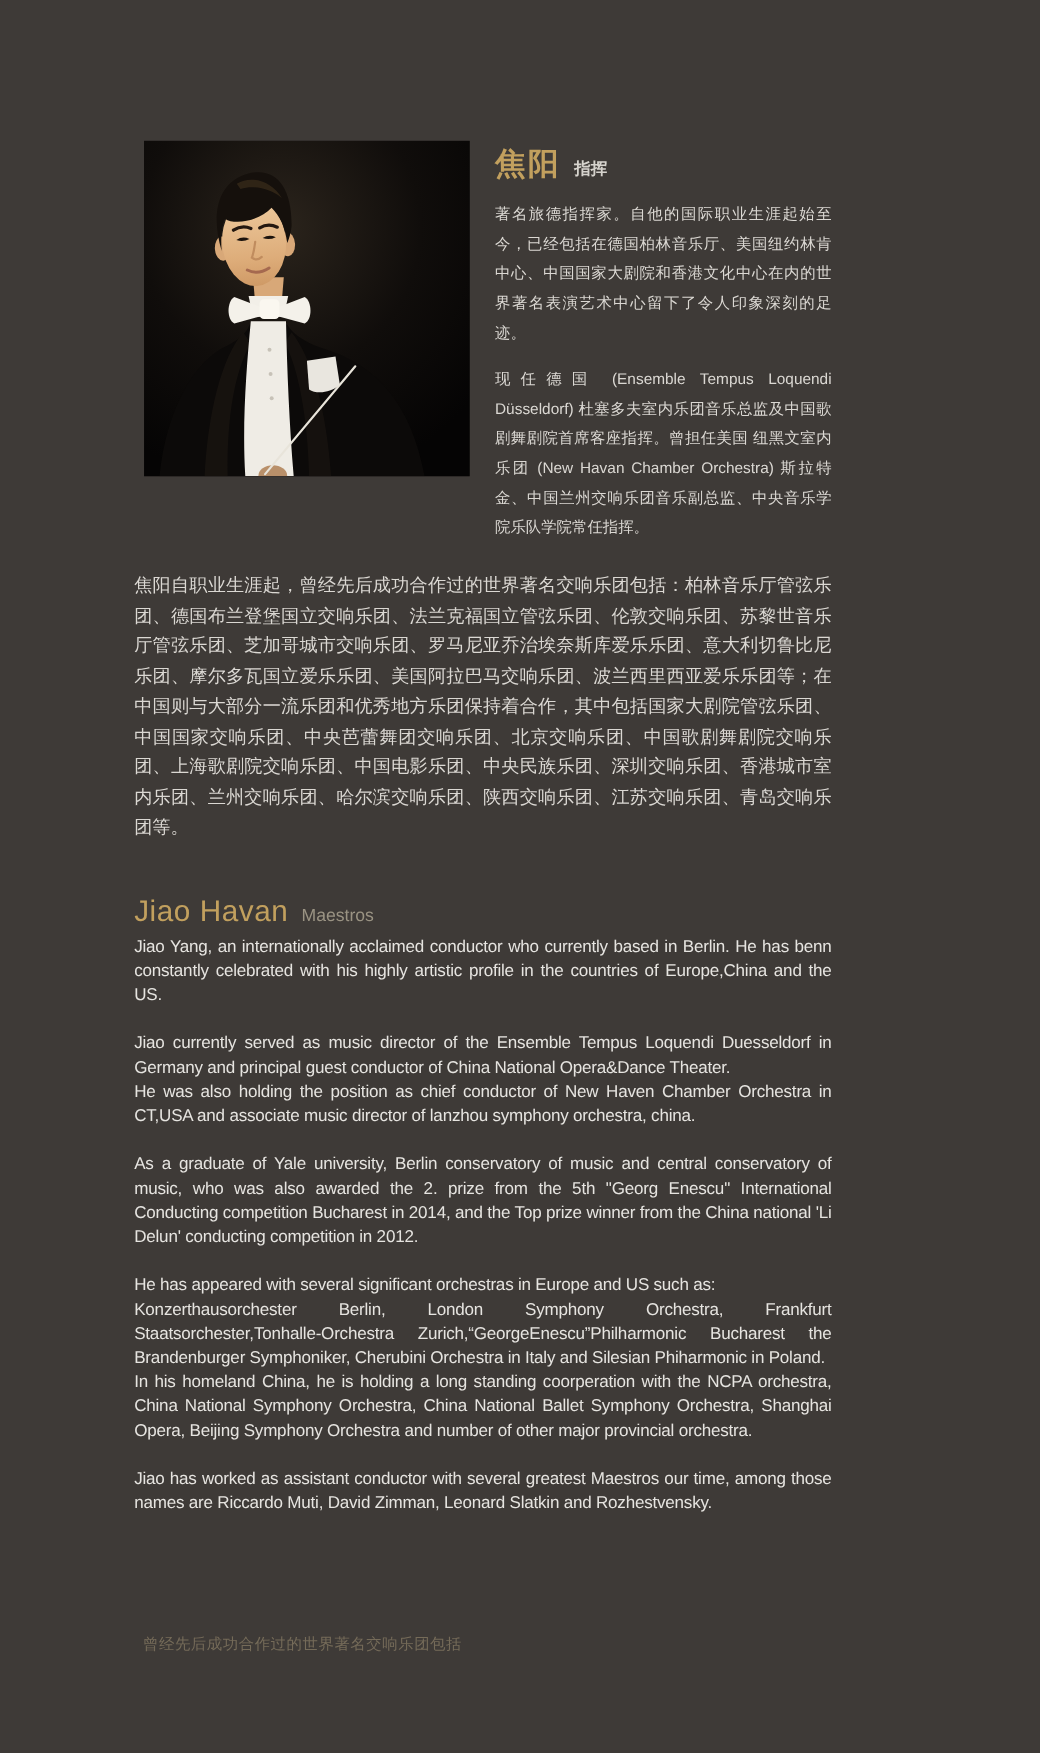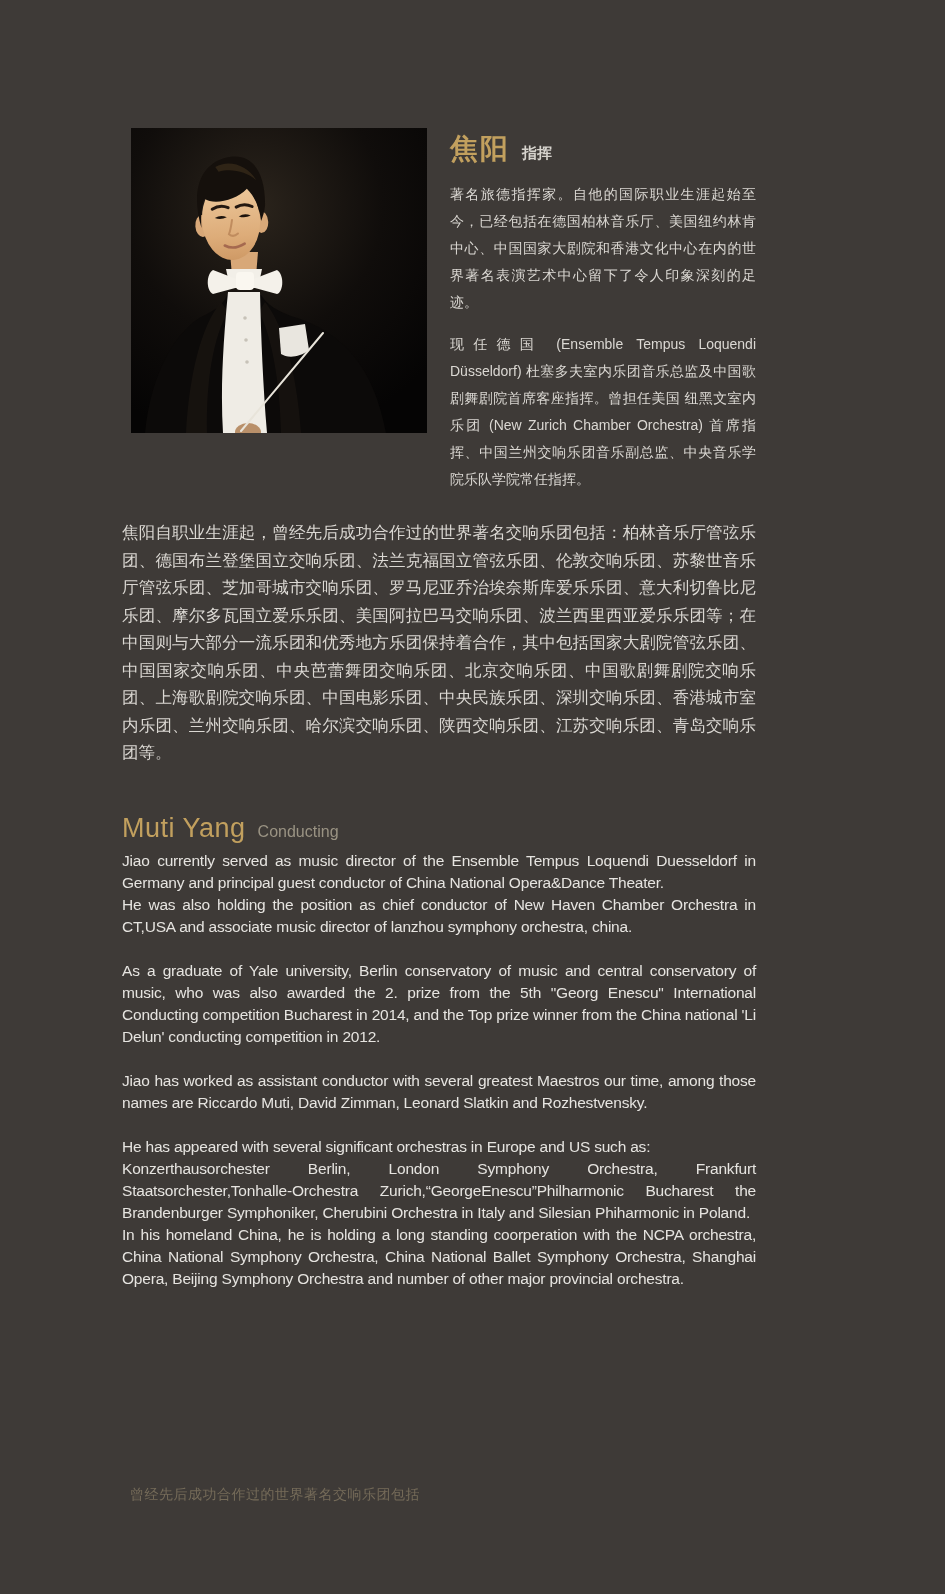--- a/index.html
+++ b/index.html
@@ -125,37 +125,38 @@
         <line x1="110" y1="303" x2="192" y2="205" stroke="#e8e4da" stroke-width="2" stroke-linecap="round"></line>
       </svg>
     </div>
 
     <div class="intro-col">
       <div class="cn-name-row">
         <span class="cn-name">焦阳</span>
         <span class="cn-role">指挥</span>
       </div>
       <p class="cn p-side">著名旅德指挥家。自他的国际职业生涯起始至今，已经包括在德国柏林音乐厅、美国纽约林肯中心、中国国家大剧院和香港文化中心在内的世界著名表演艺术中心留下了令人印象深刻的足迹。</p>
-      <p class="cn p-side">现任德国 (Ensemble Tempus Loquendi Düsseldorf) 杜塞多夫室内乐团音乐总监及中国歌剧舞剧院首席客座指挥。曾担任美国 纽黑文室内乐团 (New Zurich Chamber Orchestra) 首席指挥、中国兰州交响乐团音乐副总监、中央音乐学院乐队学院常任指挥。</p>
+      <p class="cn p-side">现任德国 (Ensemble Tempus Loquendi Düsseldorf) 杜塞多夫室内乐团音乐总监及中国歌剧舞剧院首席客座指挥。曾担任美国 纽黑文室内乐团 (New Havan Chamber Orchestra) 斯拉特金、中国兰州交响乐团音乐副总监、中央音乐学院乐队学院常任指挥。</p>
     </div>
   </div>
 
   <div class="cn-body">
     <p class="cn p-full">焦阳自职业生涯起，曾经先后成功合作过的世界著名交响乐团包括：柏林音乐厅管弦乐团、德国布兰登堡国立交响乐团、法兰克福国立管弦乐团、伦敦交响乐团、苏黎世音乐厅管弦乐团、芝加哥城市交响乐团、罗马尼亚乔治埃奈斯库爱乐乐团、意大利切鲁比尼乐团、摩尔多瓦国立爱乐乐团、美国阿拉巴马交响乐团、波兰西里西亚爱乐乐团等；在中国则与大部分一流乐团和优秀地方乐团保持着合作，其中包括国家大剧院管弦乐团、中国国家交响乐团、中央芭蕾舞团交响乐团、北京交响乐团、中国歌剧舞剧院交响乐团、上海歌剧院交响乐团、中国电影乐团、中央民族乐团、深圳交响乐团、香港城市室内乐团、兰州交响乐团、哈尔滨交响乐团、陕西交响乐团、江苏交响乐团、青岛交响乐团等。</p>
   </div>
 
   <div class="en-section">
     <div class="en-name-row">
-      <span class="en-name">Muti Yang</span>
-      <span class="en-role">Conducting</span>
+      <span class="en-name">Jiao Havan</span>
+      <span class="en-role">Maestros</span>
     </div>
+    <p class="en">Jiao Yang, an internationally acclaimed conductor who currently based in Berlin. He has benn constantly celebrated with his highly artistic profile in the countries of Europe,China and the US.</p>
     <p class="en">Jiao currently served as music director of the Ensemble Tempus Loquendi Duesseldorf in Germany and principal guest conductor of China National Opera&amp;Dance Theater.
 He was also holding the position as chief conductor of New Haven Chamber Orchestra in CT,USA and associate music director of lanzhou symphony orchestra, china.</p>
     <p class="en">As a graduate of Yale university, Berlin conservatory of music and central conservatory of music, who was also awarded the 2. prize from the 5th "Georg Enescu" International Conducting competition Bucharest in 2014, and the Top prize winner  from the China national 'Li Delun' conducting competition in 2012.</p>
-    <p class="en">Jiao has worked as assistant conductor with several greatest Maestros our time, among those names are Riccardo Muti, David Zimman, Leonard Slatkin and Rozhestvensky.</p>
     <p class="en">He has appeared with several significant orchestras in Europe and US  such as:
 Konzerthausorchester Berlin, London Symphony Orchestra, Frankfurt Staatsorchester,Tonhalle-Orchestra Zurich,“GeorgeEnescu”Philharmonic Bucharest the Brandenburger Symphoniker, Cherubini Orchestra in Italy and Silesian Phiharmonic in Poland.
 In his homeland China, he is holding a long standing coorperation with the NCPA orchestra, China National Symphony Orchestra, China National Ballet Symphony Orchestra, Shanghai Opera, Beijing Symphony Orchestra and number of other major provincial orchestra.</p>
+    <p class="en">Jiao has worked as assistant conductor with several greatest Maestros our time, among those names are Riccardo Muti, David Zimman, Leonard Slatkin and Rozhestvensky.</p>
   </div>
 
 </div>
 
 <div class="footer">曾经先后成功合作过的世界著名交响乐团包括</div>
 
 </body></html>

